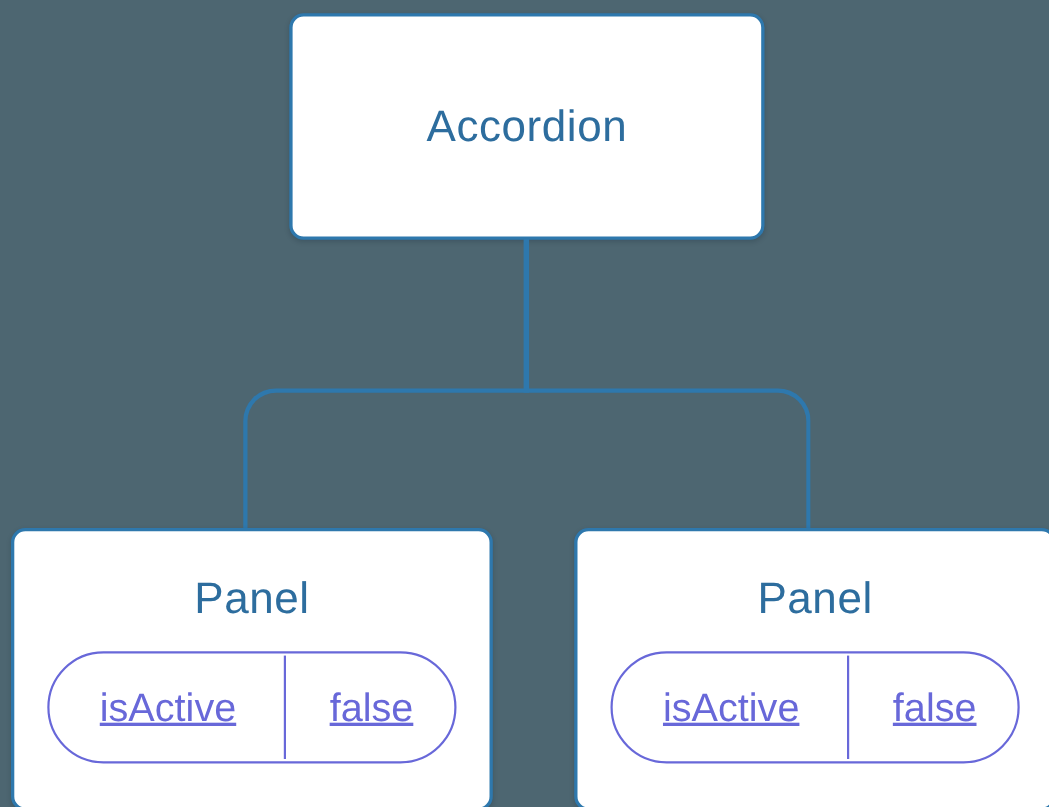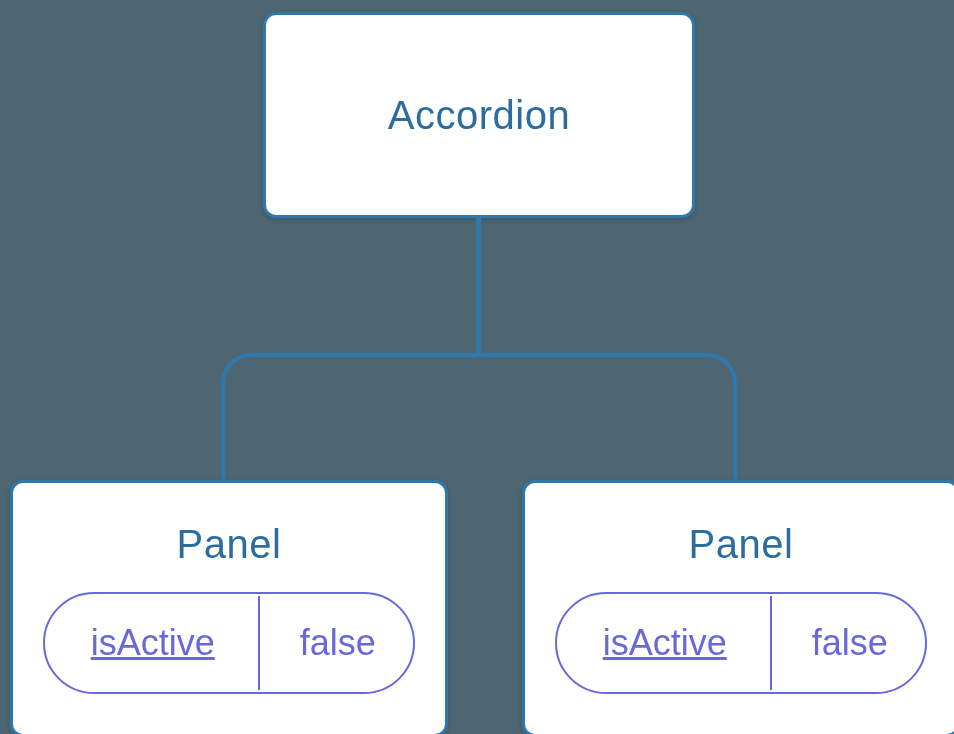--- a/index.html
+++ b/index.html
@@ -76,20 +76,21 @@
     font-weight:500;
     line-height:1;
   }
   .state-key-cell{
     flex:0 0 58%;
     border-right:2.5px solid var(--state-border);
     text-decoration:underline;
   }
   .state-value-cell{
     flex:1 1 auto;
+    text-decoration:underline;
   }
 </style>
 </head>
 <body>
 
 <div class="canvas">
 
   <div class="node node-root">
     <span class="node-label">Accordion</span>
   </div>

